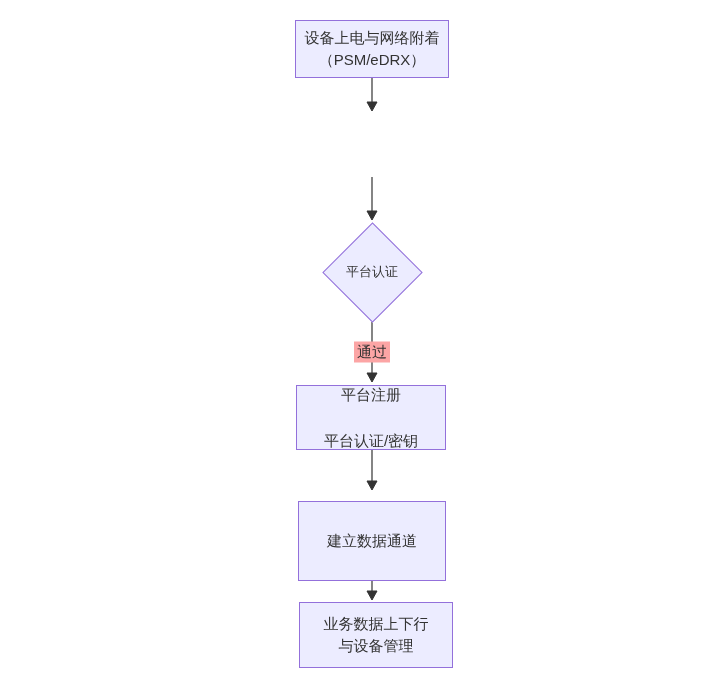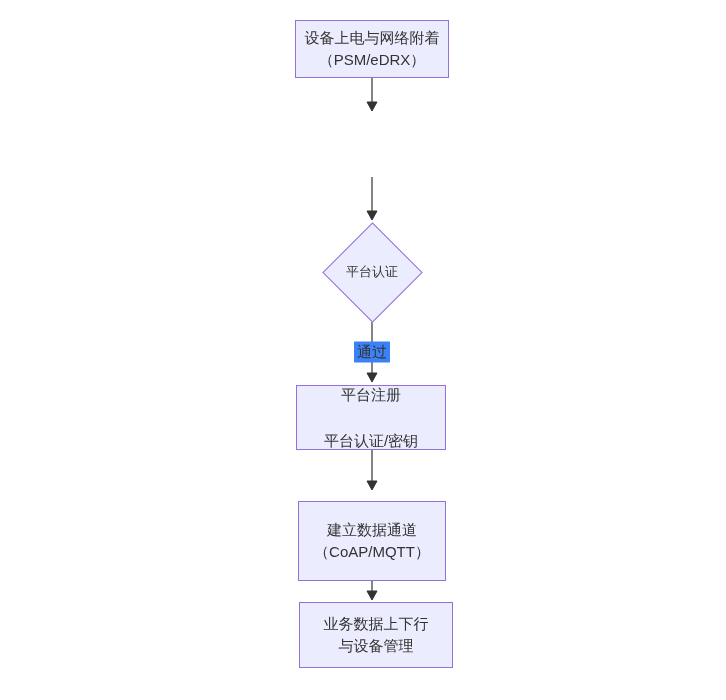--- a/index.html
+++ b/index.html
@@ -73,21 +73,21 @@
     align-items: center;
     justify-content: center;
     font-size: 13px;
     color: #333333;
   }
   .edge-label {
     position: absolute;
     left: 372px;
     top: 352px;
     transform: translate(-50%, -50%);
-    background: #3b82f6;
+    background: #fca5a5;
     padding: 1px 3px;
     font-size: 15px;
     color: #333333;
   }
 </style>
 </head>
 <body>
 
 <div class="canvas">
 
@@ -127,21 +127,20 @@
 
   <div class="edge-label">通过</div>
 
   <div class="node" style="left:296px; top:385px; width:150px; height:65px;gap:24px;">
     <span>平台注册</span>
     <span>平台认证/密钥</span>
   </div>
 
   <div class="node" style="left:298px; top:501px; width:148px; height:80px;">
     <span>建立数据通道</span>
-    <span>（CoAP/MQTT）</span>
   </div>
 
   <div class="node" style="left:299px; top:602px; width:154px; height:66px;">
     <span>业务数据上下行</span>
     <span>与设备管理</span>
   </div>
 
 </div>
 
 </body></html>

